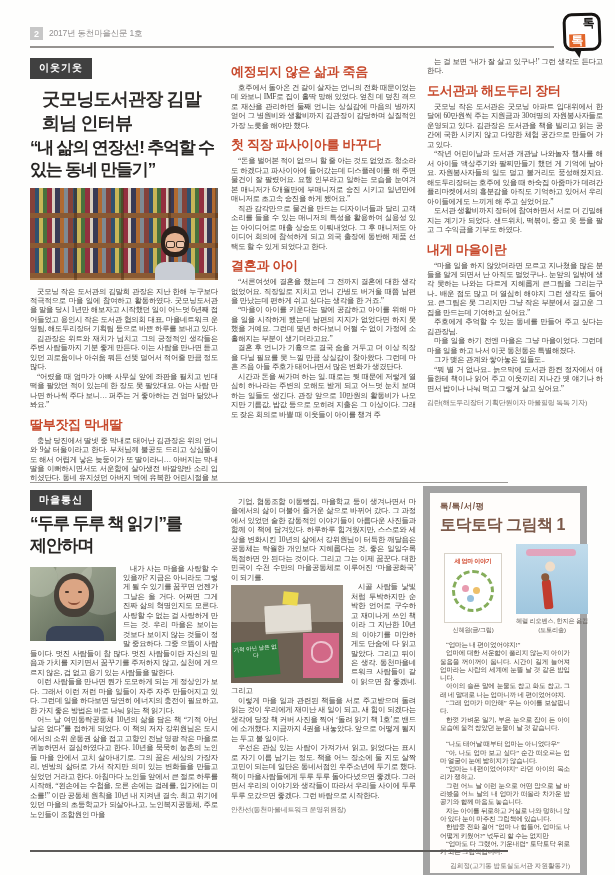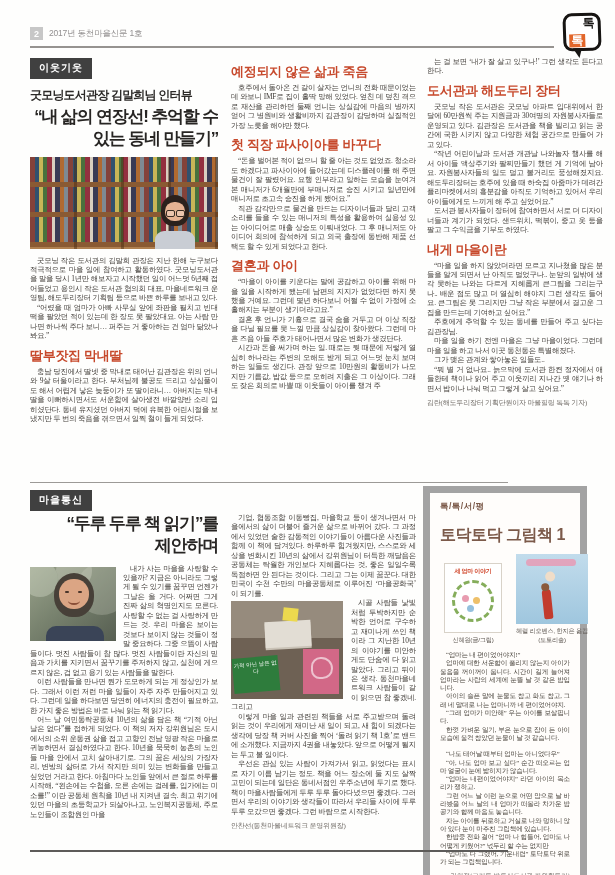--- a/index.html
+++ b/index.html
@@ -18,24 +18,24 @@
   .logo .t2{display:inline-block;font-family:"Liberation Sans",sans-serif;font-weight:bold;font-size:12px;
        color:#fff;background:#e2662a;line-height:13px;padding:0 2px;}
   .logo .tail{position:absolute;left:5px;bottom:-10px;width:0;height:0;border-left:9px solid transparent;
        border-top:10px solid #171513;transform:skewX(-15deg);}
   
   .icol1{position:absolute;left:30px;top:57px;width:188px;height:426px;overflow:hidden;}
   .icol2{position:absolute;left:231px;top:57px;width:185px;height:426px;overflow:hidden;}
   .icol3{position:absolute;left:427px;top:57px;width:176px;height:426px;overflow:hidden;}
   .badge{display:inline-block;background:#404040;color:#fff;font-family:Liberation Sans, sans-serif;
        font-weight:bold;font-size:10px;padding:3px 9px 4px;letter-spacing:1px;}
-  .kicker{font-family:"Liberation Sans",sans-serif;font-size:12px;font-weight:bold;color:#2c2a28;
-       margin:8px 0 2px;letter-spacing:-0.8px;}
+  .kicker{font-family:"Liberation Sans",sans-serif;font-size:18px;font-weight:bold;color:#2c2a28;
+       margin:8px 12px 2px;letter-spacing:-0.8px;}
   .big-title{font-family:"Liberation Sans",sans-serif;font-size:17px;font-weight:bold;color:#272523;
-       line-height:1.28;letter-spacing:-1.2px;white-space:pre-line;margin:2px 0 7px;text-align:right;}
+       line-height:1.28;letter-spacing:-1.2px;white-space:pre-line;margin:2px 0 7px;}
   .bp{font-size:7.4px;line-height:1.28;color:#403c38;text-align:justify;margin:0;text-indent:7px;
        letter-spacing:-0.2px;word-break:break-all;}
   .rh{font-family:"Liberation Sans",sans-serif;font-size:13px;font-weight:bold;color:#c7492c;
        margin:6px 0 2px;letter-spacing:-0.3px;}
   .byline{font-size:7px;color:#6e6964;text-align:left;margin-top:5px;letter-spacing:-0.2px;}
   .divider{position:absolute;left:30px;top:482px;width:478px;border-top:1px solid #9c9a97;}
   .botline{position:absolute;left:30px;top:850px;width:478px;border-top:2px solid #5d5b59;}
   
   .photo-lib{position:relative;width:188px;height:92px;margin:5px 0 7px;background:#b08050;overflow:hidden;}
   .books-row{height:25px;border-bottom:5px solid #8a5a33;
@@ -43,21 +43,21 @@
        #49713d 13px 17px,#93303f 17px 22px,#d9cfc0 22px 25px,#393a55 25px 30px,#b06a31 30px 34px,#7e8a93 34px 38px);}
   .photo-lib::after{content:"";position:absolute;inset:0;z-index:1;
        background:repeating-linear-gradient(90deg,transparent 0 44px,rgba(70,40,15,.45) 44px 47px);}
   .lib-person{position:absolute;right:20px;bottom:0;width:46px;height:54px;z-index:2;}
   .lib-hair{position:absolute;left:9px;top:0;width:28px;height:31px;background:#2b211c;border-radius:50% 50% 42% 42%;}
   .lib-face{position:absolute;left:13px;top:7px;width:20px;height:19px;background:#e6b393;border-radius:46%;}
   .lib-gl1,.lib-gl2{position:absolute;top:15px;width:7px;height:5px;border:1px solid #3a2d23;border-radius:2px;background:rgba(255,255,255,.25);}
   .lib-gl1{left:14px;} .lib-gl2{left:24px;}
   .lib-shirt{position:absolute;left:3px;bottom:0;width:40px;height:18px;background:#c9cdd4;border-radius:9px 9px 0 0;}
   .vcol1{position:absolute;left:30px;top:489px;width:188px;height:346px;overflow:hidden;}
-  .vcol2{position:absolute;left:231px;top:513px;width:185px;}
+  .vcol2{position:absolute;left:231px;top:497px;width:185px;}
   .photo-woman{position:relative;float:left;width:86px;height:74px;margin:3px 7px 2px 0;overflow:hidden;
        background:linear-gradient(140deg,#99a28b 0%,#79836f 45%,#565e51 100%);}
   .photo-woman::before{content:"";position:absolute;left:-8px;top:-6px;width:36px;height:36px;border-radius:50%;
        background:rgba(224,228,212,.35);box-shadow:62px 10px 0 8px rgba(205,210,193,.28),34px -8px 0 0 rgba(238,238,226,.3);}
   .vw-hair{position:absolute;left:24px;top:6px;width:40px;height:44px;background:#474038;border-radius:50% 50% 46% 46%;}
   .vw-face{position:absolute;left:29px;top:12px;width:30px;height:30px;background:#dba584;border-radius:48%;}
   .vw-face::before{content:"";position:absolute;left:6px;top:12px;width:4px;height:2px;background:#4a352a;
        border-radius:2px;box-shadow:13px 0 0 #4a352a;}
   .vw-face::after{content:"";position:absolute;left:9px;bottom:4px;width:12px;height:6px;
        border-bottom:2px solid #8a4f38;border-radius:50%;}
@@ -73,21 +73,21 @@
   .pb-green span{display:block;text-align:center;font-family:"Liberation Sans",sans-serif;font-size:5.5px;
        line-height:1.25;color:#fff;}
   .pb-pink{position:absolute;right:4px;bottom:5px;width:36px;height:45px;background:#d26887;}
   .pb-pink::after{content:"";position:absolute;left:8px;top:8px;width:18px;height:18px;border:2px solid rgba(255,255,255,.6);
        border-radius:50% 60% 55% 45%;}
   
   .review{position:absolute;left:423px;top:486px;width:164px;min-height:308px;border:7px solid #a3a3a3;
        background:#fffdfb;box-sizing:border-box;padding:8px 10px 2px;}
   .r-label{font-family:"Liberation Sans",sans-serif;font-size:8.5px;font-weight:bold;color:#7c5a4a;letter-spacing:.5px;}
   .r-title{font-family:"Liberation Sans",sans-serif;font-size:16px;font-weight:bold;color:#7c5a4a;
-       margin:12px 0 8px;letter-spacing:-0.5px;}
+       margin:2px 0 8px;letter-spacing:-0.5px;}
   .r-books{display:flex;gap:14px;align-items:flex-end;margin:0 0 6px 4px;}
   .bookcol{display:flex;flex-direction:column;align-items:center;}
   .cover1{width:58px;height:70px;background:#fff;border:1px solid #d8d2c8;box-sizing:border-box;}
   .cover1 .ct{font-family:"Liberation Sans",sans-serif;font-size:6px;font-weight:bold;color:#d0452a;
        text-align:center;margin-top:3px;letter-spacing:-0.3px;}
   .wreath{width:36px;height:36px;border:3px dashed #85ad5b;border-radius:50%;margin:4px auto 0;position:relative;}
   .wreath::after{content:"";position:absolute;left:7px;top:12px;width:7px;height:7px;border-radius:50%;
        background:#e89cb0;box-shadow:11px 2px 0 #eec06a,5px 10px 0 #94c0dd;}
   .cover2{position:relative;width:72px;height:70px;background:linear-gradient(180deg,#c2dcec,#9fc6de);overflow:hidden;}
   .cover2 .sq{position:absolute;top:5px;left:10px;width:50px;height:7px;background:#e79ab5;border-radius:4px;opacity:.85;}
@@ -128,43 +128,45 @@
       <div class="books-row"></div>
       <div class="lib-person">
         <div class="lib-hair"></div>
         <div class="lib-face"></div>
         <div class="lib-gl1"></div>
         <div class="lib-gl2"></div>
         <div class="lib-shirt"></div>
       </div>
     </div>
     <p class="bp">굿모닝 작은 도서관의 김말희 관장은 지난 한해 누구보다 적극적으로 마을 일에 참여하고 활동하였다. 굿모닝도서관을 맡을 당시 1년만 해보자고 시작했던 일이 어느덧 6년째 접어들었고 용인시 작은 도서관 협의회 대표, 마을네트워크 운영팀, 해도두리장터 기획팀 등으로 바쁜 하루를 보내고 있다.</p>
+    <p class="bp">김관장은 위트와 재치가 넘치고 그의 긍정적인 생각들은 주변 사람들까지 기분 좋게 만든다. 이는 사람을 만나면 듣고 있던 괴로움이나 아쉬움 뭐든 선뜻 덜어서 적어줄 만큼 정도 많다.</p>
     <p class="bp">“어렸을 때 엄마가 아빠 사무실 앞에 좌판을 펼치고 빈대떡을 팔았던 적이 있는데 한 장도 못 팔았대요. 아는 사람 만나면 하나씩 주다 보니… 퍼주는 거 좋아하는 건 엄마 닮았나 봐요.”</p>
     <div class="rh">딸부잣집 막내딸</div>
     <p class="bp">충남 당진에서 딸넷 중 막내로 태어난 김관장은 위의 언니와 9살 터울이라고 한다. 부처님께 불공도 드리고 상심풀이도 해서 어렵게 낳은 늦둥이가 또 딸이라니… 아버지는 막내딸을 이뻐하시면서도 서운함에 살아생전 바깥양반 소리 입히셨단다. 동네 유지셨던 아버지 덕에 유복한 어린시절을 보냈지만 두 번의 죽음을 겪으면서 일찍 철이 들게 되었다.</p>
   </div>
 
   <div class="icol2">
     <div class="rh">예정되지 않은 삶과 죽음</div>
     <p class="bp">호주에서 돌아온 건 같이 살자는 언니의 전화 때문이었는데 와보니 IMF로 집이 홀딱 망해 있었다. 엎친 데 덮친 격으로 재산을 관리하던 둘째 언니는 상실감에 마음의 병까지 얻어 그 병원비와 생활비까지 김관장이 감당하며 실질적인 가장 노릇을 해야만 했다.</p>
     <div class="rh">첫 직장 파사이아를 바꾸다</div>
     <p class="bp">“돈을 벌어본 적이 없으니 할 줄 아는 것도 없었죠. 청소라도 하겠다고 파사이아에 들어갔는데 디스플레이를 해 주면 물건이 잘 팔렸어요. 요행 인부라고 일하는 모습을 눈여겨 본 매니저가 6개월만에 부매니저로 승진 시키고 일년만에 매니저로 초고속 승진을 하게 됐어요.”</p>
     <p class="bp">직관 감각만으로 물건을 만드는 디자이너들과 달리 고객 소리를 들을 수 있는 매니저의 특성을 활용하여 실용성 있는 아이디어로 매출 상승도 이뤄내었다. 그 후 매니저도 아이디어 회의에 참석하게 되고 외국 출장에 동반해 제품 선택도 할 수 있게 되었다고 한다.</p>
     <div class="rh">결혼과 아이</div>
+    <p class="bp">“서른여섯에 결혼을 했는데 그 전까지 결혼에 대한 생각 없었어요. 직장일로 지치고 언니 간병도 버거울 때쯤 남편을 만났는데 편하게 쉬고 싶다는 생각을 한 거죠.”</p>
     <p class="bp">“마을이 아이를 키운다는 말에 공감하고 아이를 위해 마을 일을 시작하게 됐는데 남편의 지지가 없었다면 하지 못 했을 거예요. 그런데 몇년 하다보니 어쩔 수 없이 가정에 소홀해지는 부분이 생기더라고요.”</p>
     <p class="bp">결혼 후 언니가 기흉으로 결국 숨을 거두고 더 이상 직장을 다닐 필요를 못 느낄 만큼 상실감이 찾아왔다. 그런데 마흔 즈음 아들 주호가 태어나면서 많은 변화가 생겼단다.</p>
     <p class="bp">시간과 돈을 써가며 하는 일. 때로는 뭣 때문에 저렇게 열심히 하나라는 주변의 오해도 받게 되고 어느덧 눈치 보며 하는 일들도 생긴다. 관장 앞으로 10만원의 활동비가 나오지만 기름값, 밥값 등으로 오히려 지출은 그 이상이다. 그래도 잦은 회의로 바쁠 때 이웃들이 아이를 챙겨 주</p>
   </div>
 
   <div class="icol3">
     <p class="bp">는 걸 보면 ‘내가 잘 살고 있구나!’ 그런 생각도 든다고 한다.</p>
     <div class="rh">도서관과 해도두리 장터</div>
     <p class="bp">굿모닝 작은 도서관은 굿모닝 아파트 입대위에서 한 달에 60만원씩 주는 지원금과 30여명의 자원봉사자들로 운영되고 있다. 김관장은 도서관을 책을 빌리고 읽는 공간에 국한 시키지 않고 다양한 체험 공간으로 만들어 가고 있다.</p>
     <p class="bp">“작년 어린이날과 도서관 개관날 나와놀자 행사를 해서 아이들 액상주기와 팔찌만들기 했던 게 기억에 남아요. 자원봉사자들의 일도 덜고 볼거리도 풍성해졌지요. 해도두리장터는 호주에 있을 때 하숙집 아줌마가 데려간 플리마켓에서의 흥분감을 아직도 기억하고 있어서 우리 아이들에게도 느끼게 해 주고 싶었어요.”</p>
-    <p class="bp">도서관 봉사자들이 장터에 참여하면서 서로 더 디자이너들과 계기가 되었다. 샌드위치, 떡볶이, 중고 옷 등을 팔고 그 수익금을 기부도 하였다.</p>
+    <p class="bp">도서관 생활비까지 장터에 참여하면서 서로 더 긴밀해지는 계기가 되었다. 샌드위치, 떡볶이, 중고 옷 등을 팔고 그 수익금을 기부도 하였다.</p>
     <div class="rh">내게 마을이란</div>
     <p class="bp">“마을 일을 하지 않았더라면 모르고 지나쳤을 많은 분들을 알게 되면서 난 아직도 멀었구나.. 눈앞의 일밖에 생각 못하는 나와는 다르게 지혜롭게 큰그림을 그리는구나.. 배운 점도 많고 더 열심히 해야지 그런 생각도 들어요. 큰그림은 못 그리지만 그냥 작은 부분에서 결고운 그 집을 만드는데 기여하고 싶어요.”</p>
     <p class="bp">주호에게 추억할 수 있는 동네를 만들어 주고 싶다는 김관장님.</p>
     <p class="bp">마을 일을 하기 전엔 마을은 그냥 마을이었다. 그런데 마을 일을 하고 나서 이곳 동천동은 특별해졌다.</p>
     <p class="bp">그가 맺은 관계와 쌓아놓은 일들도..</p>
     <p class="bp">“뭐 별 거 없나요.. 늙으막에 도서관 한켠 정자에서 애들한테 책이나 읽어 주고 이웃끼리 지나간 옛 얘기나 하면서 밥이나 나눠 먹고 그렇게 살고 싶어요.”</p>
     <div class="byline">김란(해도두리장터 기획단원이자 마을힐링 톡톡 기자)</div>
   </div>
 
   <div class="divider"></div>

